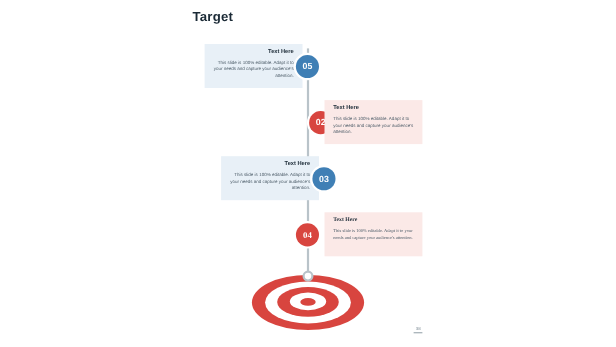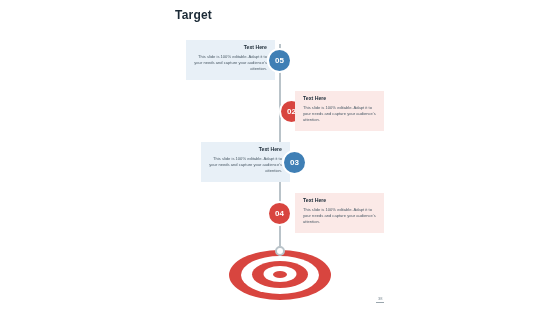--- a/index.html
+++ b/index.html
@@ -201,21 +201,21 @@
     </div>
 
     <div class="row" style="left:186px; top:142px; width:110px;margin-left:15px;">
       <div class="card blue right-align" style="left:0px; width:89px;">
         <div class="card-title">Text Here</div>
         <div class="card-body">This slide is 100% editable. Adapt it to your needs and capture your audience's attention.</div>
       </div>
       <div class="badge blue" style="left:83px;">03</div>
     </div>
 
-    <div class="row" style="left:264px; top:193px; width:120px;">
+    <div class="row" style="left:264px; top:193px; width:120px;font-family:Liberation Serif, serif;">
       <div class="badge red" style="left:5px;">04</div>
       <div class="card pink left-align" style="left:31px; width:89px;">
         <div class="card-title">Text Here</div>
         <div class="card-body">This slide is 100% editable. Adapt it to your needs and capture your audience's attention.</div>
       </div>
     </div>
 
     <div class="target-wrap">
       <div class="pin-dot"></div>
       <div class="ring ring1"></div>

